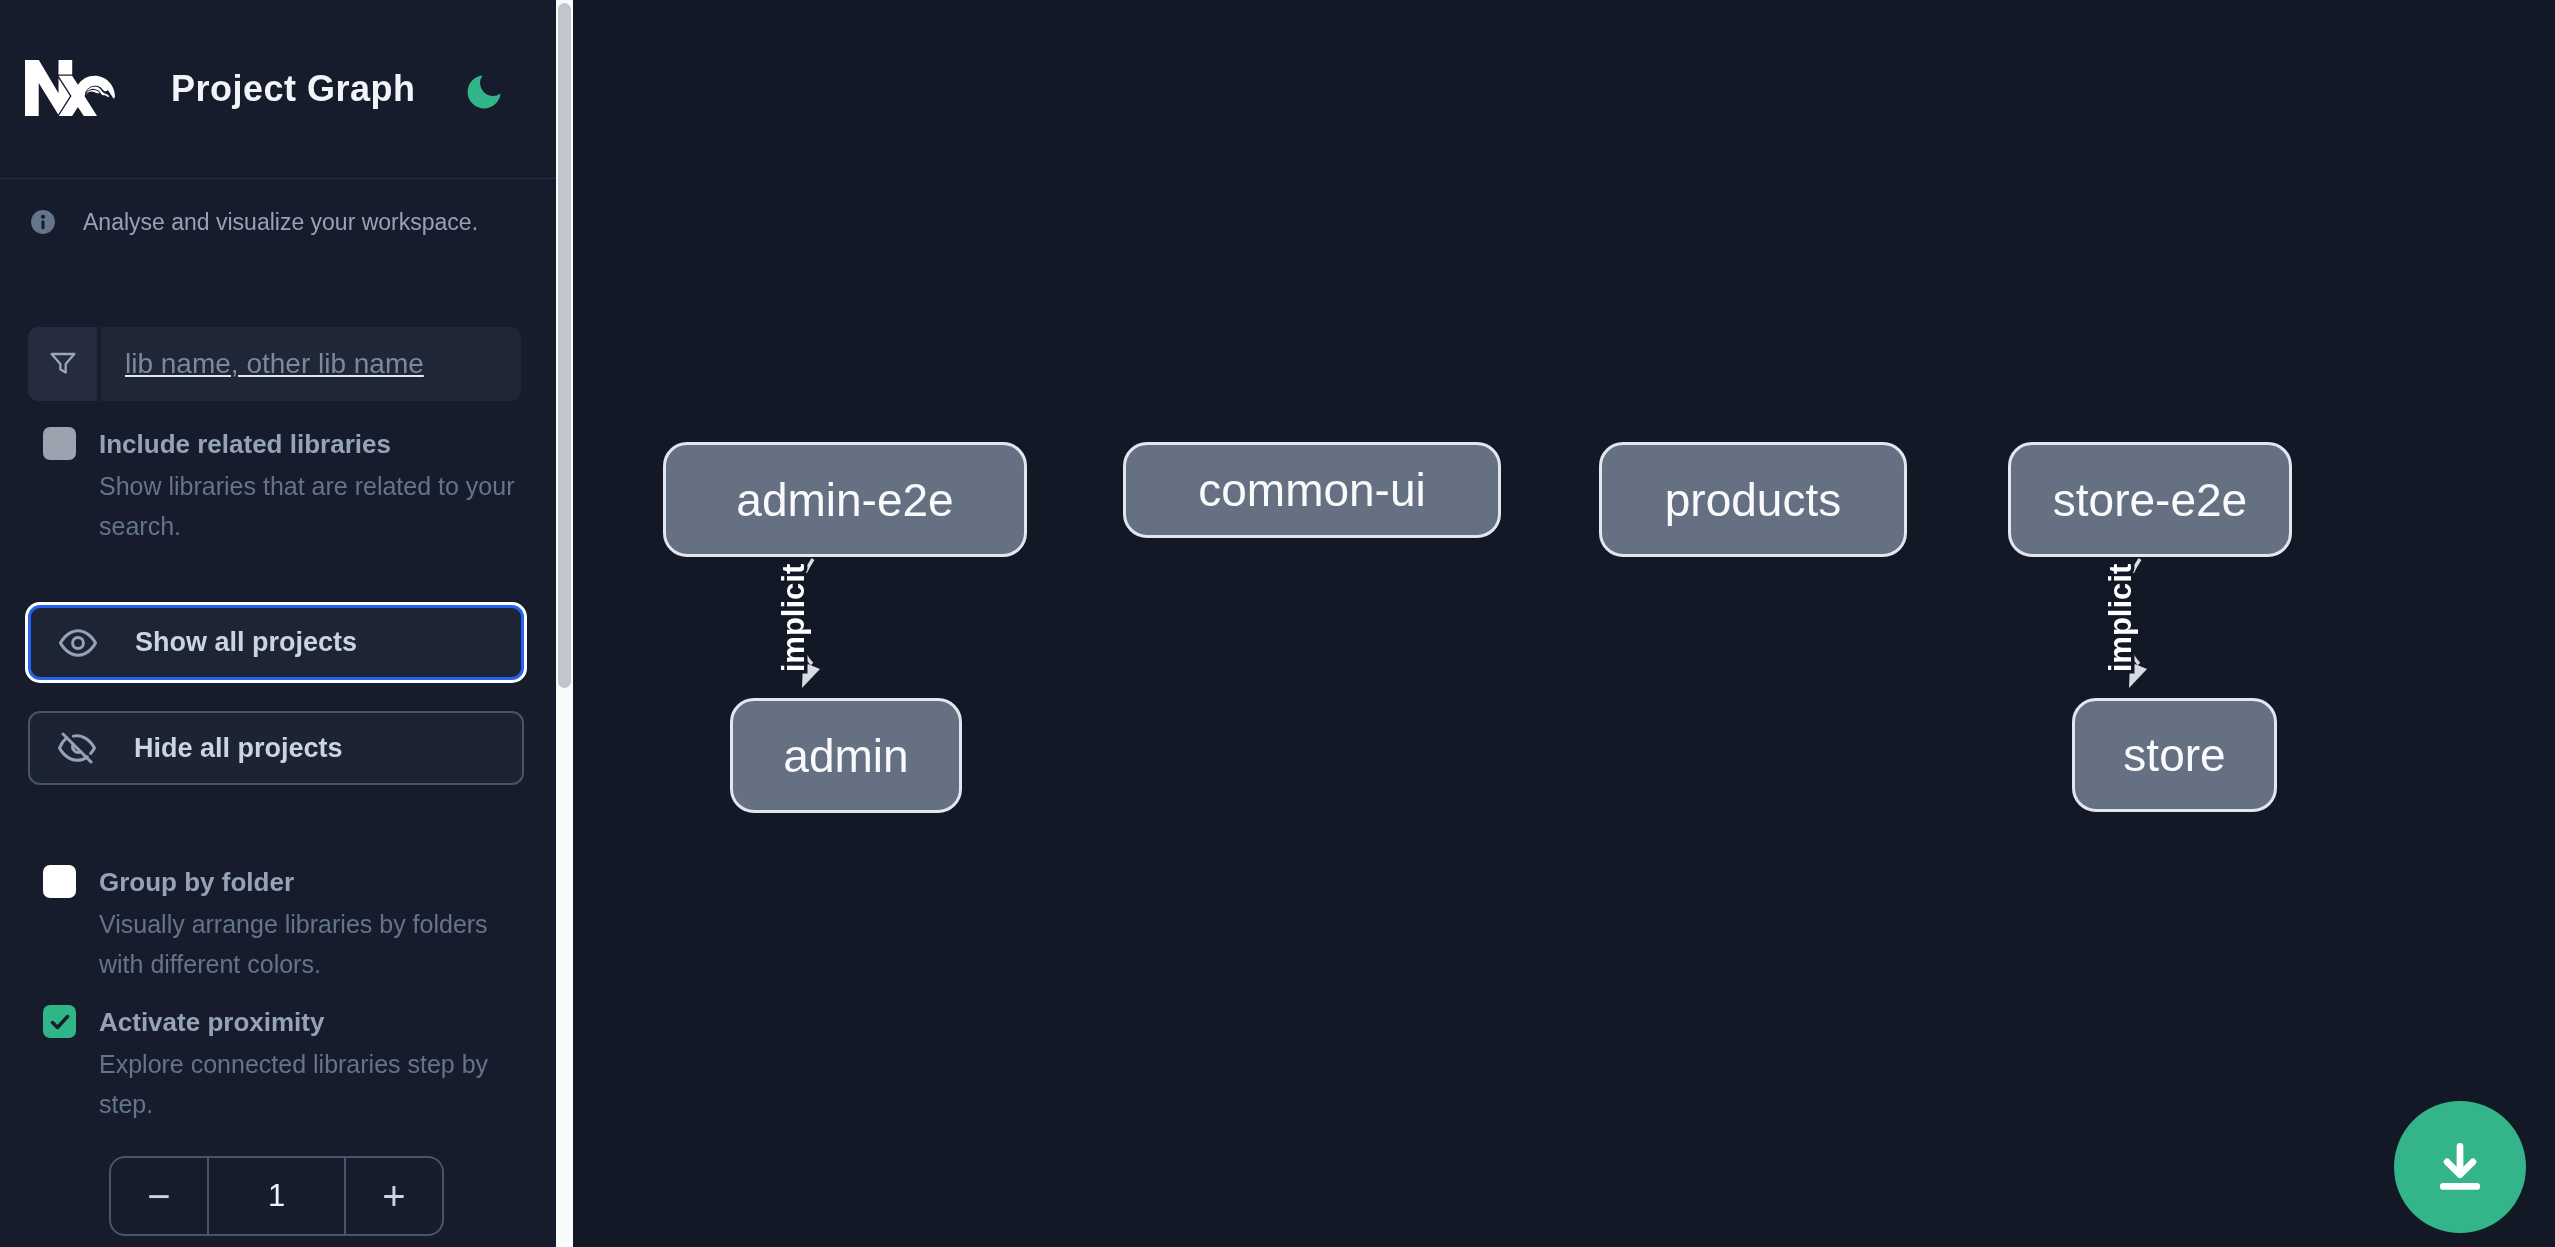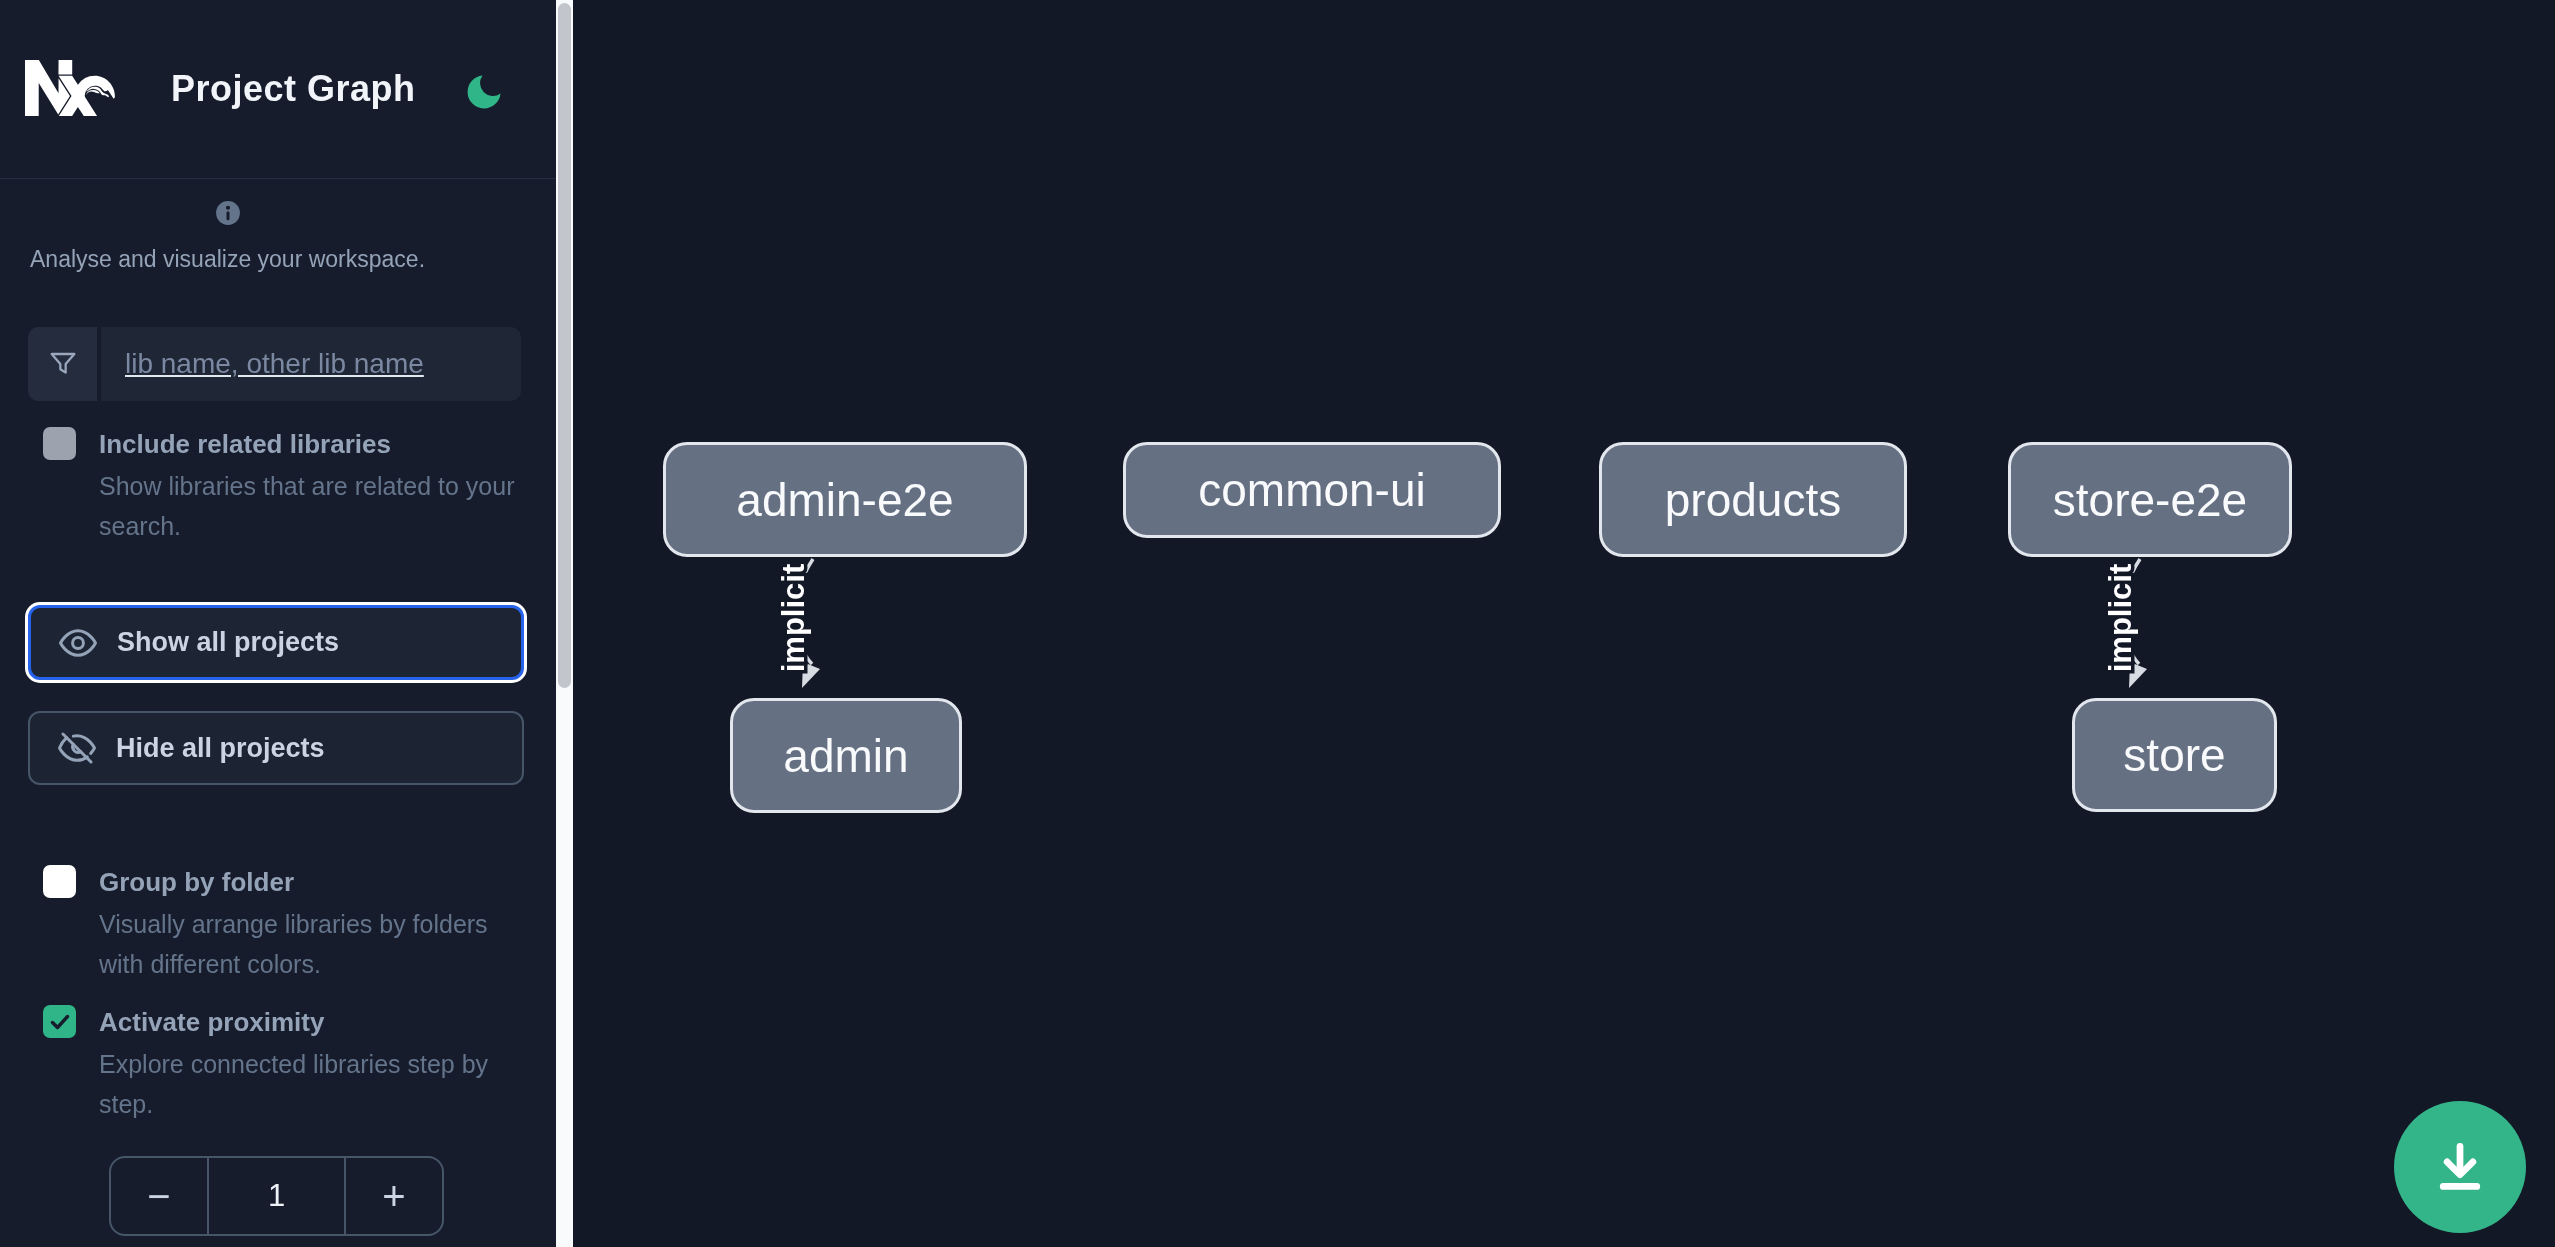--- a/index.html
+++ b/index.html
@@ -31,42 +31,42 @@
   #sidebar{position:absolute;left:0;top:0;width:556px;height:1247px;background:#171c2c;}
   #sidebar-scrollbar{position:absolute;left:556px;top:0;width:17px;height:1247px;background:#f8fafc;}
   #sidebar-thumb{position:absolute;left:2px;top:3px;width:13px;height:685px;background:#c2c5cb;border-radius:7px;}
 
   .logo{position:absolute;left:25px;top:43px;width:90px;height:90px;}
   .app-title{position:absolute;left:167px;top:64px;font-size:36px;font-weight:600;color:#f1f5f9;letter-spacing:.5px;}
   .theme-btn{position:absolute;left:452px;top:60px;width:64px;height:64px;background:none;border:none;cursor:pointer;
              display:flex;align-items:center;justify-content:center;padding:0;}
   .hdr-divider{position:absolute;left:0;top:178px;width:556px;height:1px;background:#262f42;}
 
-  .info-row{position:absolute;left:30px;top:200px;height:44px;display:flex;align-items:center;gap:20px;flex-direction:column;}
+  .info-row{position:absolute;left:30px;top:200px;height:44px;display:flex;align-items:center;gap:27px;}
   .info-text{font-size:23px;font-weight:500;color:#94a3b8;}
 
   .searchbox{position:absolute;left:28px;top:327px;width:493px;height:74px;display:flex;}
   .search-iconcell{width:69px;background:#242c3e;border-radius:10px 0 0 10px;display:flex;align-items:center;justify-content:center;}
   .search-gap{width:4px;background:#171c2c;}
   .search-input{flex:1;background:#1f2736;border:none;border-radius:0 10px 10px 0;outline:none;
                 color:#e2e8f0;font-size:28px;padding:0 24px;text-decoration:underline;}
   .search-input::placeholder{color:#7b88a1;}
 
   .check-block{position:absolute;left:15px;width:664px;}
   .cb-box{position:absolute;left:28px;top:3px;width:33px;height:33px;border-radius:7px;cursor:pointer;
           display:flex;align-items:center;justify-content:center;}
   .cb-gray{background:#9ca3af;}
   .cb-white{background:#ffffff;}
   .cb-green{background:#2fb588;}
   .cb-text{margin-left:84px;width:436px;}
   .cb-label{font-size:26px;font-weight:600;color:#94a3b8;line-height:40px;cursor:pointer;}
   .cb-desc{font-size:25px;font-weight:400;color:#64748b;line-height:40px;margin-top:2px;}
 
   .side-btn{position:absolute;left:28px;width:496px;height:74px;display:flex;align-items:center;
-            background:#1c2333;border:2px solid #475569;border-radius:12px;cursor:pointer;padding:0 0 0 26px;gap:18px;}
+            background:#1c2333;border:2px solid #475569;border-radius:12px;cursor:pointer;padding:0 0 0 26px;gap:36px;}
   .side-btn .btn-label{font-size:27px;font-weight:600;color:#cbd5e1;}
   #show-all-btn{top:605px;height:75px;background:#1d2434;border:3px solid #2563eb;box-shadow:0 0 0 3px #ffffff;}
   #hide-all-btn{top:711px;}
 
   #grp-block{top:862px;}
   #prox-block{top:1002px;}
   #inc-block{top:424px;}
 
   .stepper{position:absolute;left:109px;top:1156px;width:335px;height:80px;border:2px solid #475569;
            border-radius:16px;display:flex;overflow:hidden;}

